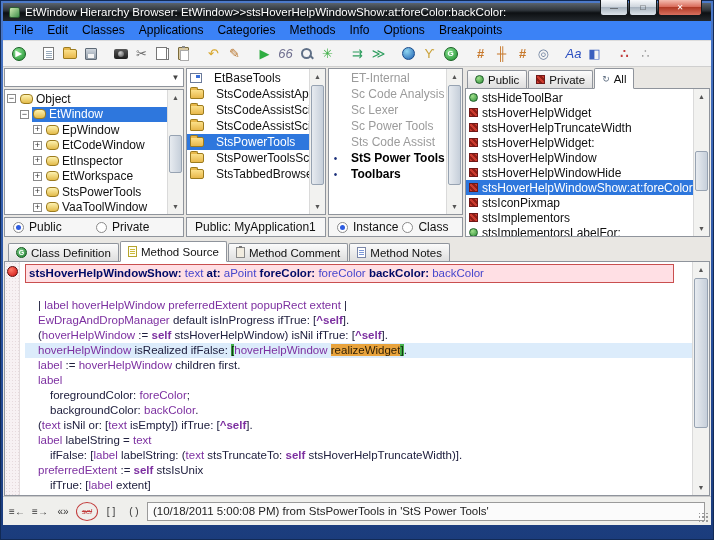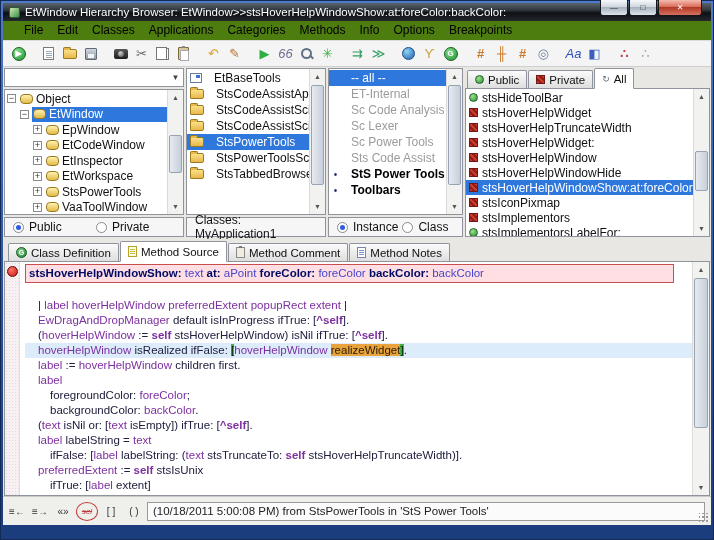--- a/index.html
+++ b/index.html
@@ -16,21 +16,21 @@
     color:#fff;font-size:11.5px;white-space:nowrap;overflow:hidden;}
   .title-icon{width:11px;height:11px;flex:0 0 auto;border-radius:2px;border:1px solid #2c5e33;
     background:linear-gradient(135deg,#cfeab2,#3f8f4a);}
   .wbtns{position:absolute;top:0;right:12px;display:flex;z-index:20;}
   .wbtn{width:28px;height:16px;border:1px solid #14181c;border-top:none;border-radius:0 0 3px 3px;
     background:linear-gradient(#f7f9fb,#cfd6de 45%,#a9b4c0 50%,#dde4ea);
     display:flex;align-items:center;justify-content:center;font-size:8px;color:#222;margin-left:1px;}
   .wbtn.close{width:44px;color:#fff;background:linear-gradient(#f4bcb0,#d96c5b 45%,#b03a26 50%,#d8705f);}
 
   
-  .menubar{height:20px;background:#4d7c0f;border-bottom:1px solid #dcdcdc;display:flex;align-items:center;padding-left:14px;}
+  .menubar{height:20px;background:#3b82f6;border-bottom:1px solid #dcdcdc;display:flex;align-items:center;padding-left:4px;}
   .menu-item{padding:0 7px;line-height:19px;color:#000;}
   .toolbar{height:26px;background:#f4f4f4;border-bottom:1px solid #cfcfcf;display:flex;align-items:center;padding-left:5px;}
   .tb{width:21px;height:21px;display:flex;align-items:center;justify-content:center;font-size:13px;flex:0 0 auto;}
   .tb.gap{margin-left:9px;}
   .tb .it{font-style:italic;}
   .i-cg{width:14px;height:14px;border-radius:50%;border:1px solid #166022;color:#fff;font-size:8px;font-weight:bold;
     display:flex;align-items:center;justify-content:center;background:radial-gradient(circle at 35% 30%,#86e08e,#1f8f2f);}
   .i-doc{width:11px;height:13px;background:#fff;border:1px solid #7a7a7a;position:relative;}
   .i-doc::before{content:"";position:absolute;left:2px;top:3px;width:6px;height:1px;background:#9ab;box-shadow:0 2px #9ab,0 4px #9ab,0 6px #9ab;}
   .i-folder{width:14px;height:10px;position:relative;border:1px solid #9c7b1e;border-radius:1px 2px 2px 1px;
@@ -371,31 +371,27 @@
                 <span>StsTabbedBrowserApp</span>
               </div>
             </div>
           <div class="vsb">
             <span class="arr up">▲</span>
             <span class="thumb" style="top:16px;height:100px;"></span>
             <span class="arr dn">▼</span>
           </div>
         </div>
         <div class="ctrl-row">
-          <span>Classes: MyApplication1</span>
+          <span>Public: MyApplication1</span>
         </div>
       </div>
 
       <div class="panel p-cats">
         <div class="box listwrap" style="margin-top:0;">
           <div class="list" id="cat-list">
-              <div class="row sel">
-                <span class="cat-bullet"></span>
-                <span>-- all --</span>
-              </div>
               <div class="row">
                 <span class="cat-bullet"></span>
                 <span class="muted">ET-Internal</span>
               </div>
               <div class="row">
                 <span class="cat-bullet"></span>
                 <span class="muted">Sc Code Analysis</span>
               </div>
               <div class="row">
                 <span class="cat-bullet"></span>

